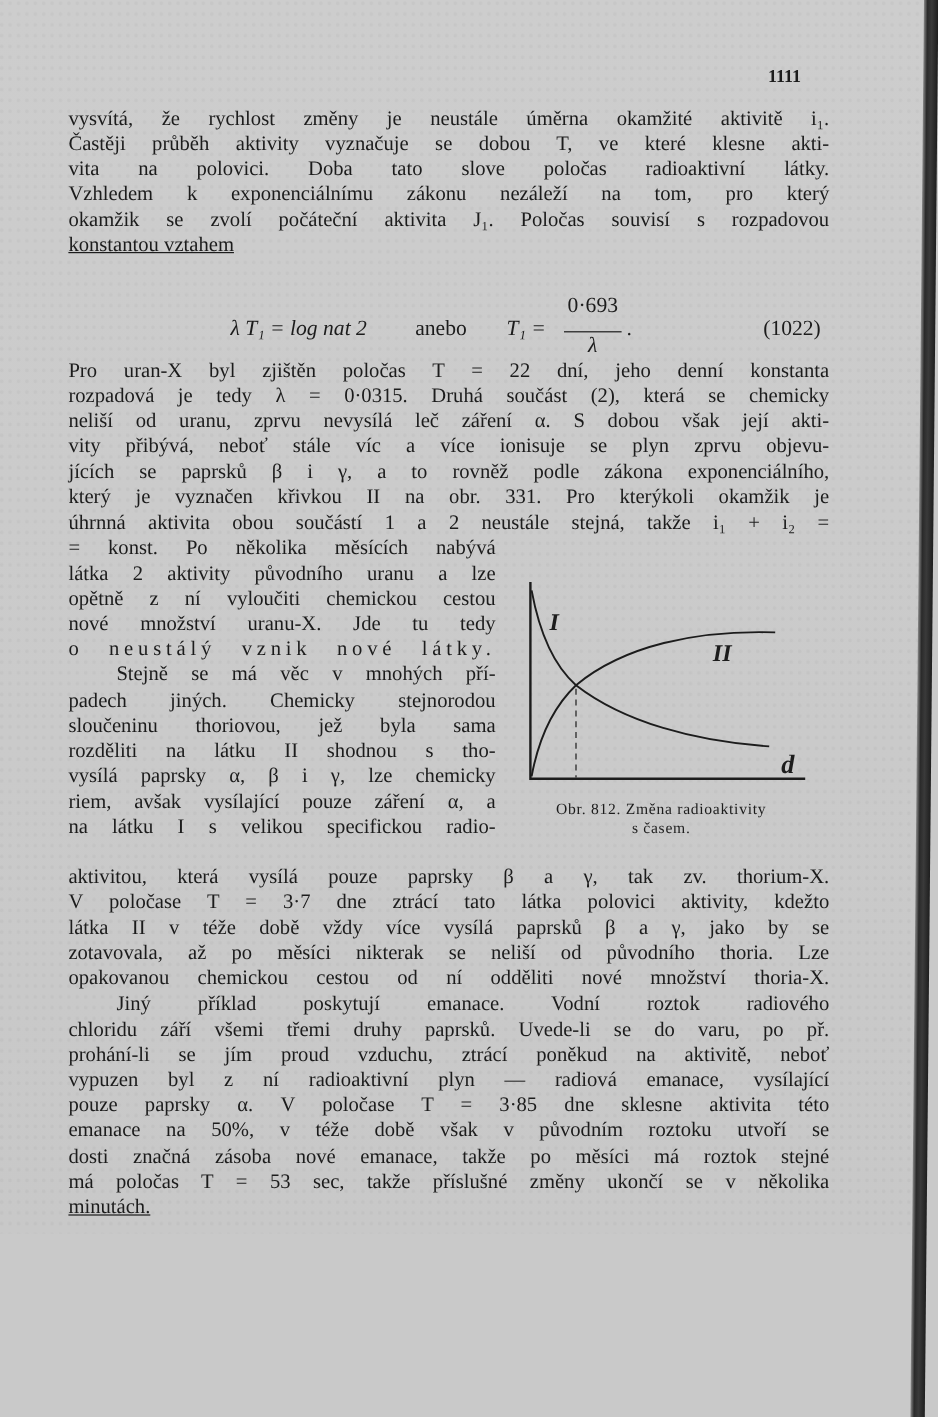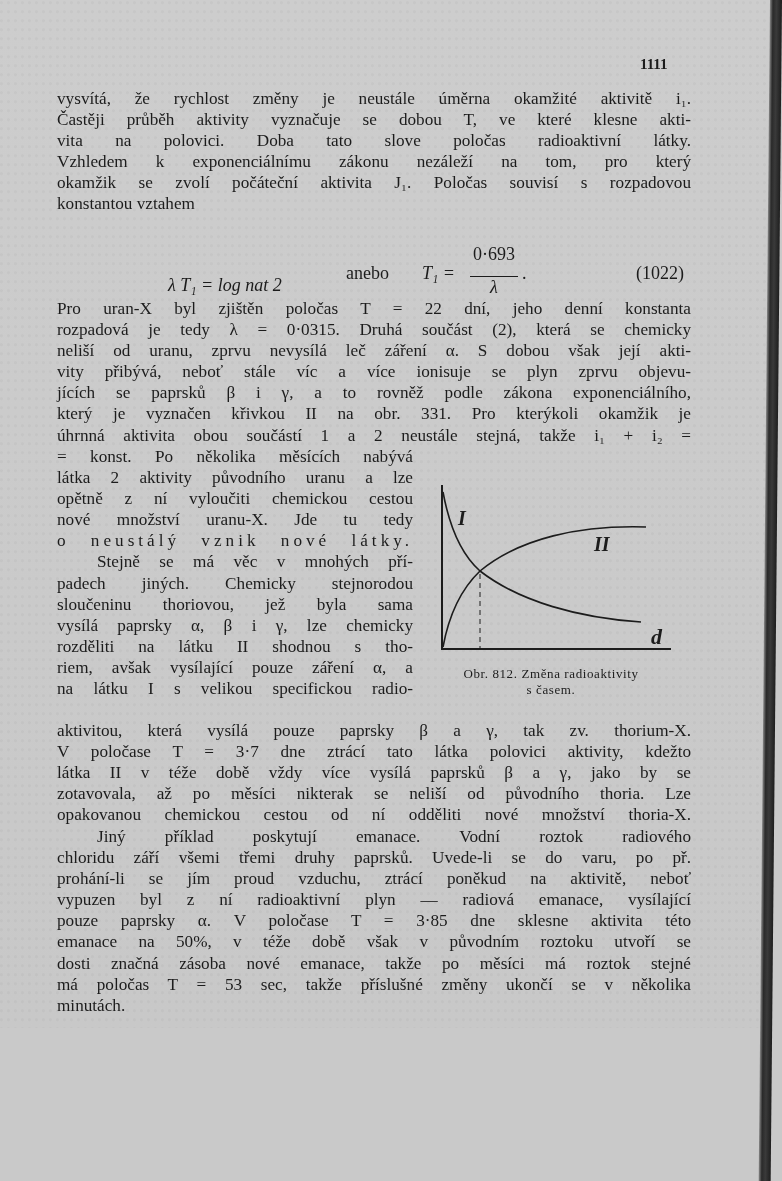--- a/index.html
+++ b/index.html
@@ -25,30 +25,30 @@
     position: absolute; left: 640px; top: 56px; font-size: 15px; font-weight: bold;
     font-family: "Liberation Serif", serif;
   }
   .text {
     position: absolute; left: 57px; width: 634px;
     font-family: "Liberation Serif", serif;
     font-size: 17.2px; line-height: 21.1px;
     text-align: justify; text-align-last: justify;
   }
   .text .line { display: block; white-space: nowrap; text-align: justify; text-align-last: justify; }
-  .text .line.last { text-align-last: left; }
+  .text .line.last { text-align-last: left; text-decoration: underline; }
   .text .line.indent { padding-left: 40px; }
   .narrow { width: 356px; }
   .spaced { letter-spacing: 4px; }
   .it { font-style: italic; }
   .formula {
     position: absolute; top: 244px; left: 0; width: 782px; height: 50px;
     font-family: "Liberation Serif", serif; font-size: 18px;
   }
-  .formula .f1 { position: absolute; left: 168px; top: 19px; white-space: nowrap; margin-top: 12px; }
+  .formula .f1 { position: absolute; left: 192px; top: 19px; white-space: nowrap; }
   .formula .conj { position: absolute; left: 346px; top: 19px; }
   .formula .f2 { position: absolute; left: 422px; top: 19px; white-space: nowrap; }
   .formula .frac { position: absolute; left: 470px; top: 0px; width: 48px; text-align: center; }
   .formula .num { display: block; border-bottom: 1.3px solid #1c1c1c; padding-bottom: 11px; }
   .formula .den { display: block; font-style: italic; }
   .formula .dot { position: absolute; left: 522px; top: 19px; }
   .formula .eqnum { position: absolute; left: 636px; top: 19px; }
   .figure { position: absolute; left: 420px; top: 470px; width: 270px; height: 240px; }
   .caption {
     position: absolute; left: 426px; top: 666px; width: 250px; text-align: center;
@@ -95,22 +95,22 @@
 
   <div class="text narrow" style="top:446px;">
     <span class="line">= konst. Po několika měsících nabývá</span>
     <span class="line">látka 2 aktivity původního uranu a lze</span>
     <span class="line">opětně z ní vyloučiti chemickou cestou</span>
     <span class="line">nové množství uranu-X. Jde tu tedy</span>
     <span class="line spaced">o neustálý vznik nové látky.</span>
     <span class="line indent">Stejně se má věc v mnohých pří-</span>
     <span class="line">padech jiných. Chemicky stejnorodou</span>
     <span class="line">sloučeninu thoriovou, jež byla sama</span>
+    <span class="line">rozděliti na látku II shodnou s tho-</span>
     <span class="line">vysílá paprsky α, β i γ, lze chemicky</span>
-    <span class="line">rozděliti na látku II shodnou s tho-</span>
     <span class="line">riem, avšak vysílající pouze záření α, a</span>
     <span class="line">na látku I s velikou specifickou radio-</span>
   </div>
 
   <svg class="figure" viewBox="420 470 270 240" width="270" height="240">
     <g fill="none" stroke="#1c1c1c">
       <line x1="442" y1="485" x2="442" y2="650" stroke-width="2"></line>
       <line x1="442" y1="649" x2="671" y2="649" stroke-width="2"></line>
       <path d="M443,492 C450,530 462,555 480,571 C520,602 580,618 641,622" stroke-width="1.6"></path>
       <path d="M443,647 C448,620 458,592 480,571 C520,538 580,525 646,527" stroke-width="1.6"></path>

